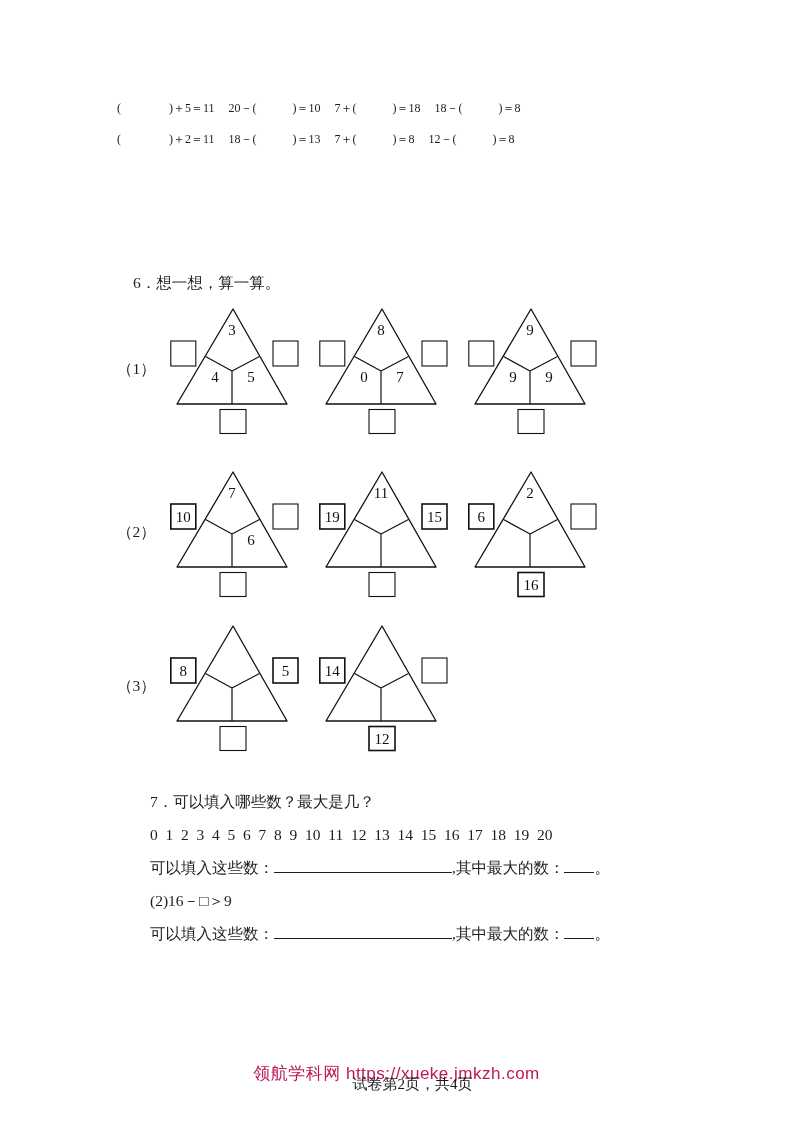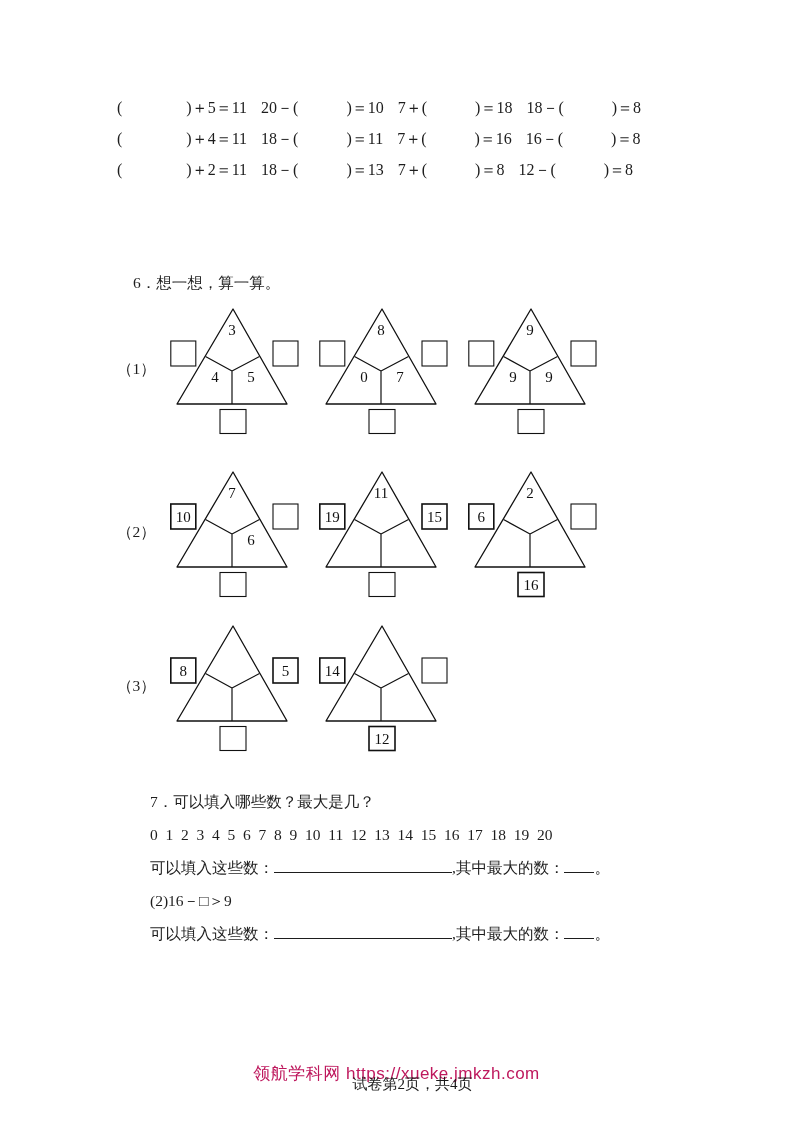--- a/index.html
+++ b/index.html
@@ -11,21 +11,21 @@
     font-family:"Liberation Serif","DejaVu Serif",serif;
     color:#1d1d1d;
     overflow:hidden;
   }
   
   .equations{position:absolute;left:117px;top:99px;}
   .eq-row{
     display:flex;
     column-gap:14px;
     white-space:pre;
-    font-size:16px;
+    font-size:12px;
     line-height:18px;
     margin-bottom:13px;
   }
   
   .q6-title{
     position:absolute;left:117px;top:257px;
     font-size:15.5px;font-weight:normal;margin:16px;
   }
   
   .tri-rows{position:absolute;left:117px;top:303px;}
@@ -59,21 +59,20 @@
   }
 </style>
 </head>
 <body>
 
 <div class="page">
 
   <section class="equations">
     <div id="eqRows">
         <div class="eq-row"><span>(　　　　)＋5＝11</span><span>20－(　　　)＝10</span><span>7＋(　　　)＝18</span><span>18－(　　　)＝8</span></div>
-        <div class="eq-row"><span>(　　　　)＋4＝11</span><span>18－(　　　)＝11</span><span>7＋(　　　)＝16</span><span>16－(　　　)＝8</span></div>
         <div class="eq-row"><span>(　　　　)＋2＝11</span><span>18－(　　　)＝13</span><span>7＋(　　　)＝8</span><span>12－(　　　)＝8</span></div>
       </div>
   </section>
 
   <h3 class="q6-title">6．想一想，算一算。</h3>
 
   <div class="tri-rows" id="triRows">
       <div class="tri-row">
         <span class="tri-label">（1）</span>
         <svg width="130" height="132" viewBox="0 0 130 132">

